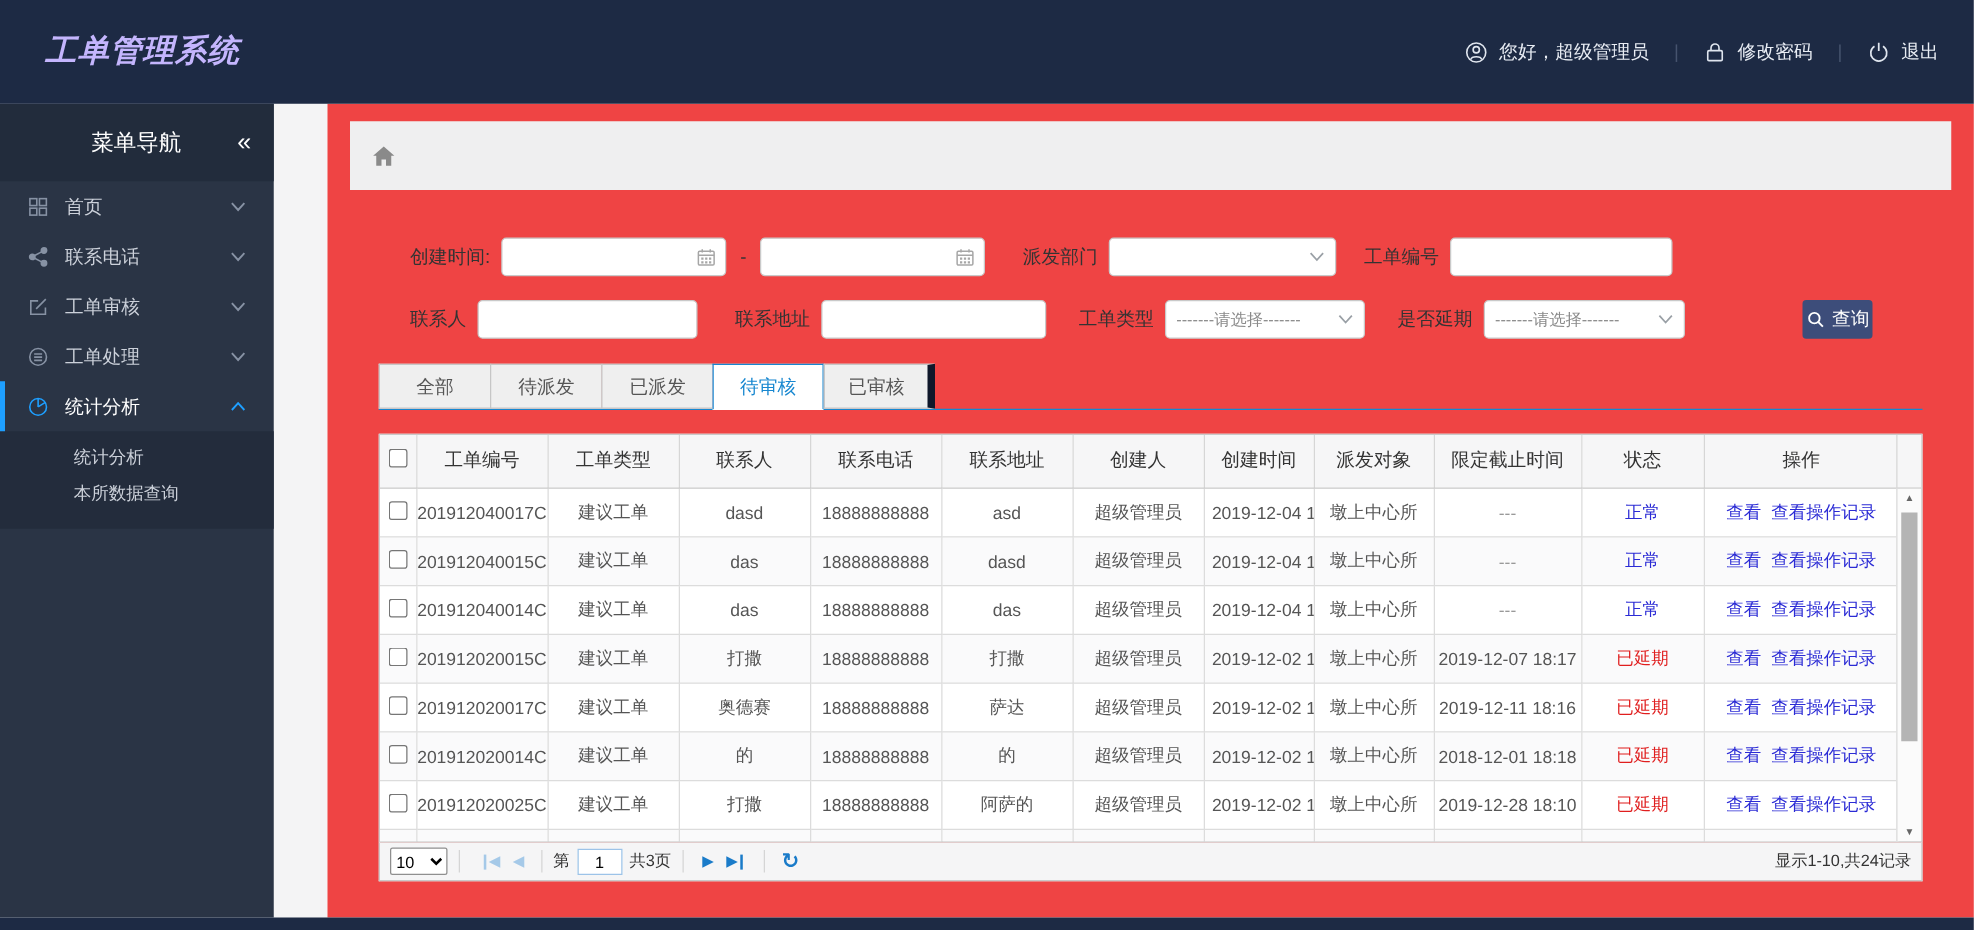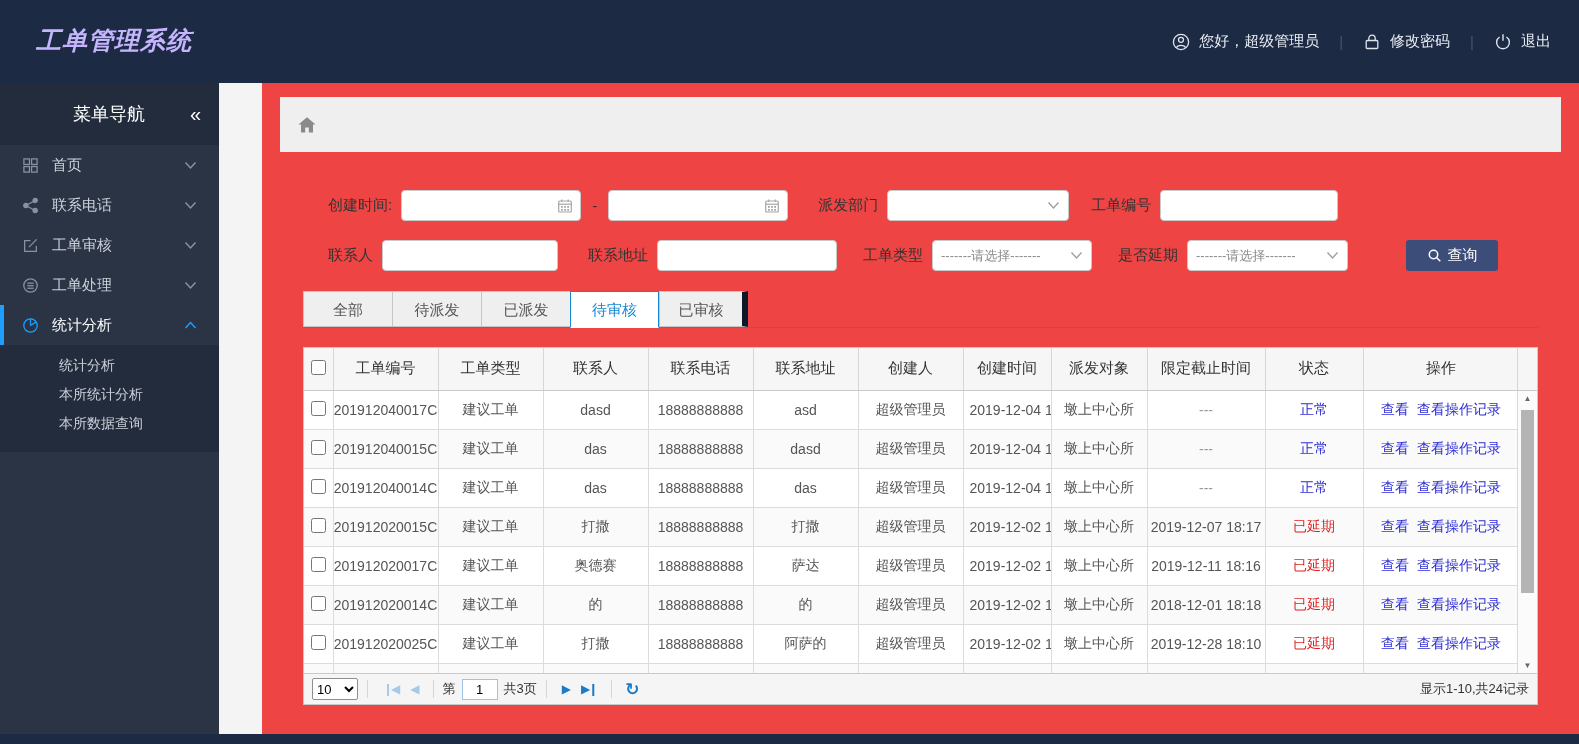--- a/index.html
+++ b/index.html
@@ -40,21 +40,21 @@
   .frow { display:flex; align-items:center; margin-left:66px; height:31px; font-size:15px; color:#333; }
   .frow1 { margin-top:38px; }
   .frow2 { margin-top:19px; margin-right:18px; }
   .tbx { height:31px; background:#fff; border:1px solid #c9c9c9; border-radius:4px; position:relative; }
   .tbx input { width:100%; height:100%; border:0; outline:0; background:transparent; padding:0 28px 0 8px; font-size:14px; font-family:inherit; }
   .tbx.plain input { padding-right:8px; }
   .cal { position:absolute; right:7px; top:7px; color:#a6a6a6; pointer-events:none; }
   .selbx { height:31px; background:#fff; border:1px solid #c9c9c9; border-radius:4px; display:flex; align-items:center; padding:0 8px; color:#8a8a8a; font-size:13px; cursor:pointer; position:relative; }
   .selbx .chev { position:absolute; right:8px; color:#9aa0a6; }
   .lbl { white-space:nowrap; }
-  .btn-query { margin-left:auto; margin-right:63px; width:92px; height:31px; background:#3d4d7a; border:none; border-radius:3px; color:#fff; font-size:15px; display:flex; align-items:center; justify-content:center; gap:6px; cursor:pointer; font-family:inherit; }
+  .btn-query { margin-left:auto; margin-right:63px; width:56px; height:31px; background:#3d4d7a; border:none; border-radius:3px; color:#fff; font-size:15px; display:flex; align-items:center; justify-content:center; gap:6px; cursor:pointer; font-family:inherit; }
 
   
   .tabs { margin:20px 0 0 41px; width:1235px; display:flex; border-bottom:1px solid #1787d0; }
   .tab { width:89px; height:36px; line-height:35px; text-align:center; font-size:15px; color:#555; background:#efefef; border:1px solid #c6c6c6; border-right:none; cursor:pointer; }
   .tab:last-of-type { border-right:6px solid #0f172a; }
   .tab.active { background:#fff; color:#1787d0; border:1px solid #1787d0 !important; border-bottom:1px solid #fff !important; margin-bottom:-1px; height:37px; }
 
   
   .grid { margin-left:41px; margin-top:19px; width:1235px; height:327px; background:#fff; border:1px solid #c9c9c9; position:relative; overflow:hidden; }
   table.g { border-collapse:collapse; table-layout:fixed; width:1215px; }
@@ -201,21 +201,20 @@
         </span>
         <span>统计分析</span>
         <span class="chev">
           <svg width="13" height="9" viewBox="0 0 13 9" fill="none" stroke="currentColor" stroke-width="1.5">
             <polyline points="1.5,7 6.5,1.5 11.5,7"></polyline>
           </svg>
         </span>
       </div>
       <div class="submenu">
         <div class="sitem">统计分析</div>
-        <div class="sitem">本所统计分析</div>
         <div class="sitem">本所数据查询</div>
       </div>
     </div>
 </div>
 
 <div class="footbar"></div>
 
 <div class="main">
 
   <div class="breadcrumb">

